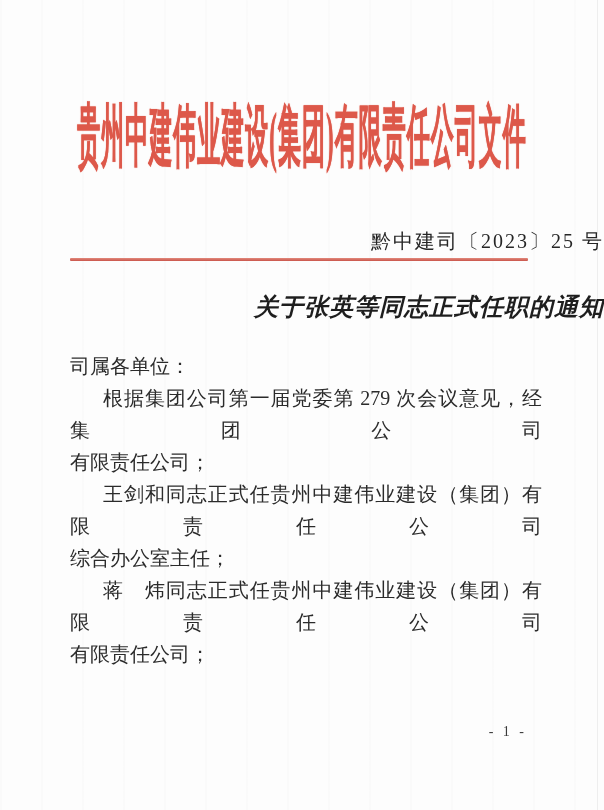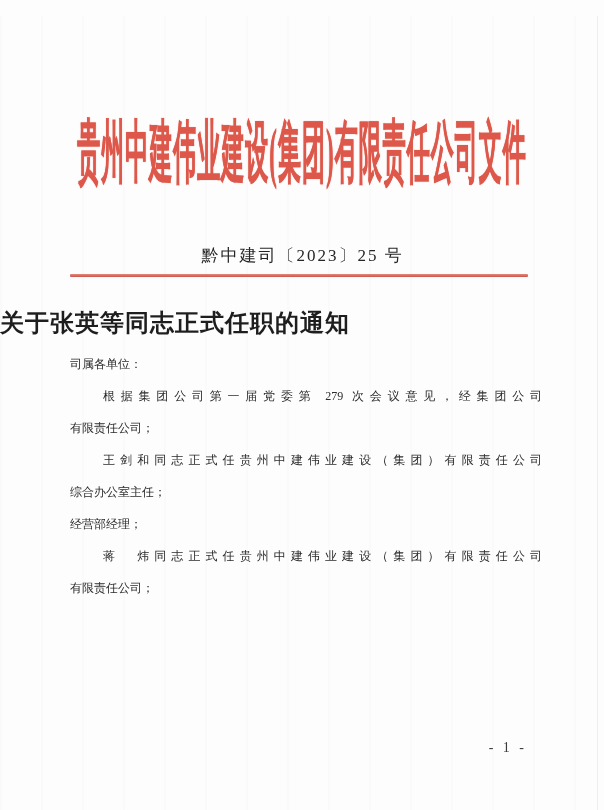--- a/index.html
+++ b/index.html
@@ -10,21 +10,20 @@
     color: #2f2f2f;
     position: relative;
     overflow: hidden;
   }
   .page {
     position: absolute; inset: 0;
     background:
       repeating-linear-gradient(90deg,
         rgba(0,0,0,0.013) 0px, rgba(0,0,0,0.013) 2px,
         rgba(0,0,0,0) 2px, rgba(0,0,0,0) 41px);
-    margin-top: 16px;
   }
   .page::after { 
     content: "";
     position: absolute; top: 0; bottom: 0; right: 6px; width: 1px;
     background: rgba(0,0,0,0.06);
   }
 
   
   .org-title-wrap {
     position: absolute; left: 0; right: 0; top: 100px; height: 72px;
@@ -33,40 +32,40 @@
   .org-title {
     font-size: 23px; font-weight: bold; line-height: 1;
     letter-spacing: 1px; white-space: nowrap;
     color: var(--accent, #dd584a);
     transform: scaleY(2.95);
     transform-origin: center;
     text-shadow: 0 0 0.5px var(--accent, #dd584a);
   }
   .doc-number {
     position: absolute; left: 1px; right: 0; top: 228px;
-    text-align: center;
-    font-size: 17px; letter-spacing: 2px; color: #262626;
+    text-align: right;
+    font-size: 20px; letter-spacing: 2px; color: #262626;
   }
   .red-rule {
     position: absolute; left: 70px; width: 458px; top: 258px; height: 3px;
     background: linear-gradient(180deg, #e28a7d, var(--rule, #c9544a));
     border-radius: 1px;
   }
 
   
   .notice-title {
     position: absolute; left: 0; right: 0; top: 291px; margin: 0;
-    text-align: left;
-    font-size: 24px; font-weight: bold; letter-spacing: 1px; color: #1e1e1e;
+    text-align: right;
+    font-size: 24px; font-weight: bold; letter-spacing: 1px; color: #1e1e1e; font-style: italic;
   }
 
   
   .bodytext {
-    position: absolute; left: 70px; top: 332px; width: 472px;
-    font-size: 12px; line-height: 32px; color: #2b2b2b;
+    position: absolute; left: 70px; top: 350px; width: 472px;
+    font-size: 20px; line-height: 32px; color: #2b2b2b;
   }
   .line { min-height: 32px; text-align: left; }
   .line.indent { text-indent: 33px; }
   .line.fill { text-align: justify; text-align-last: justify; }
 
   
   .page-number {
     position: absolute; top: 724px; right: 77px;
     font-size: 14px; letter-spacing: 3px; color: #3a3a3a;
     font-family: "Liberation Serif", "DejaVu Serif", serif;
@@ -90,21 +89,20 @@
   <main class="bodytext">
     <div class="line">司属各单位：</div>
 
     <div class="line indent fill">根据集团公司第一届党委第 279 次会议意见，经集团公司</div>
 
     <div class="line">有限责任公司；</div>
 
     <div class="line indent fill">王剑和同志正式任贵州中建伟业建设（集团）有限责任公司</div>
 
     <div class="line">综合办公室主任；</div>
-    <div class="line">经营部经理；</div>
 
     <div class="line indent fill">蒋　炜同志正式任贵州中建伟业建设（集团）有限责任公司</div>
     <div class="line">有限责任公司；</div>
   </main>
 
   <footer>
     <div class="page-number">- 1 -</div>
   </footer>
 
 </div>

